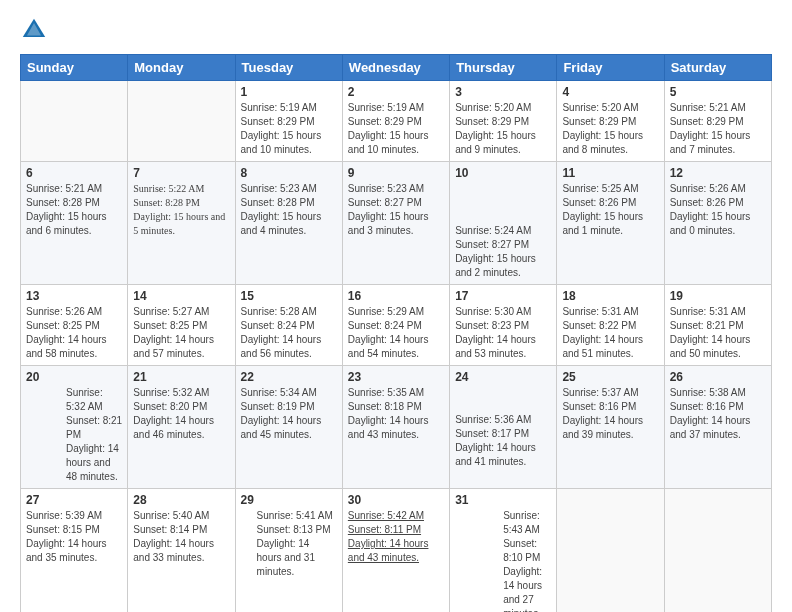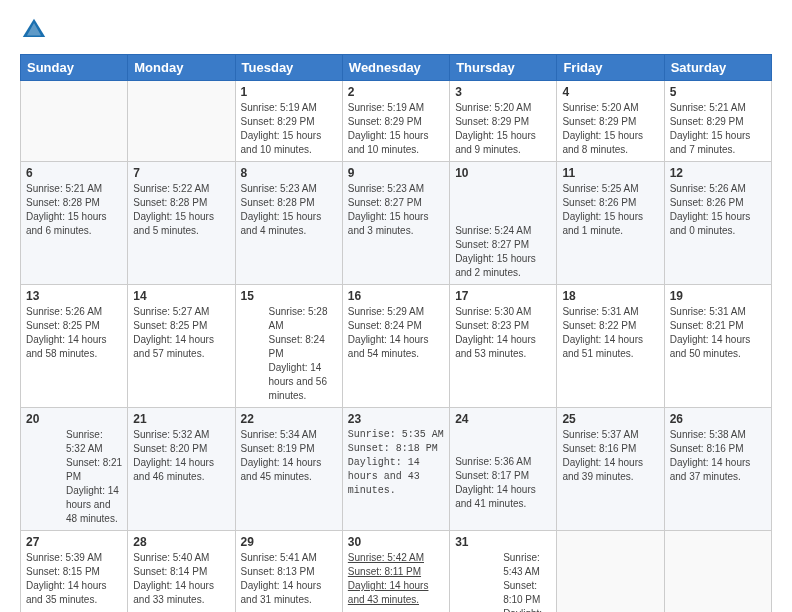--- a/index.html
+++ b/index.html
@@ -163,21 +163,21 @@
         </tr>
         <tr>
           <td>
             <span class="day-number">6</span>
             <div class="day-info" style="white-space: pre-line;">Sunrise: 5:21 AM
 Sunset: 8:28 PM
 Daylight: 15 hours and 6 minutes.</div>
           </td>
           <td>
             <span class="day-number">7</span>
-            <div class="day-info" style="white-space: pre-line;">Sunrise: 5:22 AM
+            <div class="day-info" style="white-space: pre-line; font-family: Liberation Serif, serif;">Sunrise: 5:22 AM
 Sunset: 8:28 PM
 Daylight: 15 hours and 5 minutes.</div>
           </td>
           <td>
             <span class="day-number">8</span>
             <div class="day-info" style="white-space: pre-line;">Sunrise: 5:23 AM
 Sunset: 8:28 PM
 Daylight: 15 hours and 4 minutes.</div>
           </td>
           <td>
@@ -213,21 +213,21 @@
 Daylight: 14 hours and 58 minutes.</div>
           </td>
           <td>
             <span class="day-number">14</span>
             <div class="day-info" style="white-space: pre-line;">Sunrise: 5:27 AM
 Sunset: 8:25 PM
 Daylight: 14 hours and 57 minutes.</div>
           </td>
           <td>
             <span class="day-number">15</span>
-            <div class="day-info" style="white-space: pre-line; margin-left: 28px;">Sunrise: 5:28 AM
+            <div class="day-info" style="white-space: pre-line;">Sunrise: 5:28 AM
 Sunset: 8:24 PM
 Daylight: 14 hours and 56 minutes.</div>
           </td>
           <td>
             <span class="day-number">16</span>
             <div class="day-info" style="white-space: pre-line;">Sunrise: 5:29 AM
 Sunset: 8:24 PM
 Daylight: 14 hours and 54 minutes.</div>
           </td>
           <td>
@@ -263,21 +263,21 @@
 Daylight: 14 hours and 46 minutes.</div>
           </td>
           <td>
             <span class="day-number">22</span>
             <div class="day-info" style="white-space: pre-line;">Sunrise: 5:34 AM
 Sunset: 8:19 PM
 Daylight: 14 hours and 45 minutes.</div>
           </td>
           <td>
             <span class="day-number">23</span>
-            <div class="day-info" style="white-space: pre-line; font-family: Liberation Mono, monospace;">Sunrise: 5:35 AM
+            <div class="day-info" style="white-space: pre-line;">Sunrise: 5:35 AM
 Sunset: 8:18 PM
 Daylight: 14 hours and 43 minutes.</div>
           </td>
           <td>
             <span class="day-number">24</span>
             <div class="day-info" style="white-space: pre-line; margin-top: 29px;">Sunrise: 5:36 AM
 Sunset: 8:17 PM
 Daylight: 14 hours and 41 minutes.</div>
           </td>
           <td>
@@ -301,21 +301,21 @@
 Daylight: 14 hours and 35 minutes.</div>
           </td>
           <td>
             <span class="day-number">28</span>
             <div class="day-info" style="white-space: pre-line;">Sunrise: 5:40 AM
 Sunset: 8:14 PM
 Daylight: 14 hours and 33 minutes.</div>
           </td>
           <td>
             <span class="day-number">29</span>
-            <div class="day-info" style="white-space: pre-line;">Sunrise: 5:41 AM
+            <div class="day-info" style="white-space: pre-line; margin-left: 16px;">Sunrise: 5:41 AM
 Sunset: 8:13 PM
 Daylight: 14 hours and 31 minutes.</div>
           </td>
           <td>
             <span class="day-number">30</span>
             <div class="day-info" style="white-space: pre-line; text-decoration: underline;">Sunrise: 5:42 AM
 Sunset: 8:11 PM
 Daylight: 14 hours and 43 minutes.</div>
           </td>
           <td>

